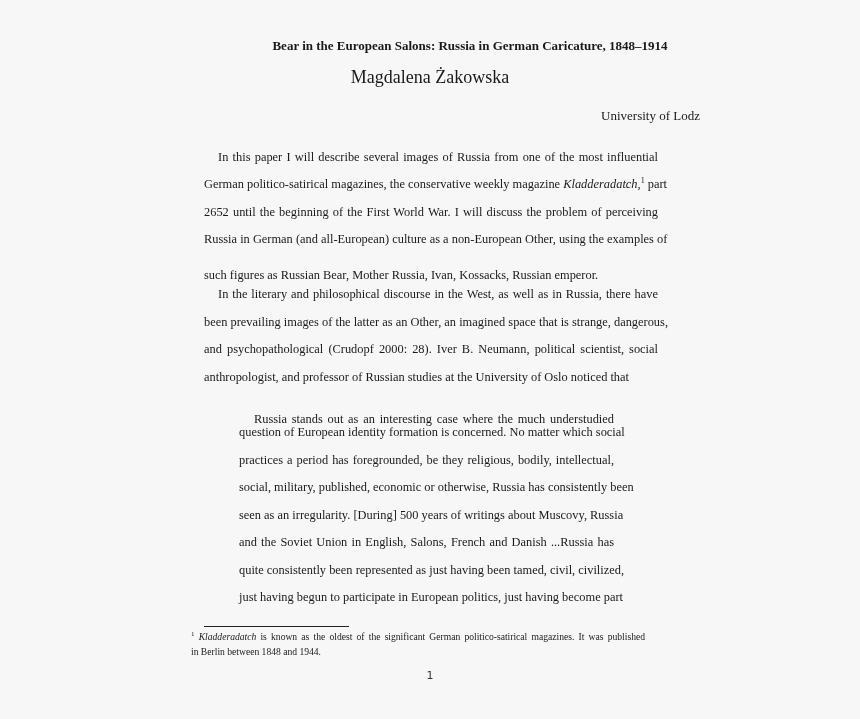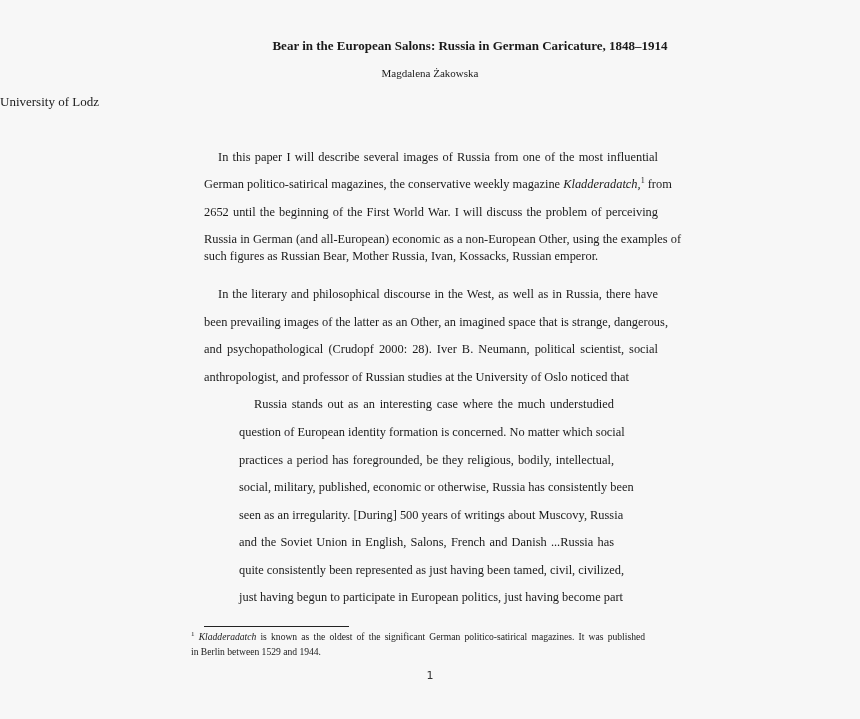--- a/index.html
+++ b/index.html
@@ -2,54 +2,54 @@
 <html><head>
 <meta charset="utf-8">
 <style>
   html, body { margin: 0; padding: 0; }
   body {
     width: 860px; height: 719px; background: #f7f7f7; position: relative; overflow: hidden;
     font-family: "Liberation Serif", serif; color: #1a1a1a;
   }
   .abs { position: absolute; }
   .title { top: 38px; left: 0; width: 860px; text-align: center; font-weight: bold; font-size: 13px; margin-left: 40px; }
-  .author { top: 67px; left: 0; width: 860px; text-align: center; font-size: 11px; }
-  .affil { top: 94px; left: 0; width: 700px; text-align: left; font-size: 13px; }
+  .author { top: 67px; left: 0; width: 860px; text-align: center; font-size: 18px; }
+  .affil { top: 108px; left: 0; width: 700px; text-align: right; font-size: 13px; }
   .line {
     position: absolute; left: 204px; width: 454px; font-size: 12.4px; line-height: 15px;
     text-align: justify; text-align-last: justify; white-space: nowrap;
   }
   .line.last { text-align-last: left; }
   .line.indent { padding-left: 14px; width: 440px; }
   .qline {
     position: absolute; left: 239px; width: 375px; font-size: 12.4px; line-height: 15px;
     text-align: justify; text-align-last: justify; white-space: nowrap;
   }
-  .qline.indent { padding-left: 15px; width: 360px; }
+  .qline.indent { padding-left: 15px; width: 360px; margin-top: 15px; }
   .rule { left: 204px; top: 626px; width: 145px; height: 1px; background: #222; }
   .fn { position: absolute; left: 191px; width: 454px; font-size: 9.6px; line-height: 13px; white-space: nowrap; }
   .fn.justify { text-align: justify; text-align-last: justify; }
   sup { font-size: 8px; line-height: 0; vertical-align: 5px; }
   .fn sup { font-size: 7px; vertical-align: 4px; }
   .pagenum { top: 669px; left: 0; width: 860px; text-align: center; font-family: "DejaVu Sans", sans-serif; font-size: 11px; color: #333; }
   i { font-style: italic; }
 </style>
 </head>
 <body>
 
 <div class="abs title">Bear in the European Salons: Russia in German Caricature, 1848–1914</div>
 <div class="abs author">Magdalena Żakowska</div>
 <div class="abs affil">University of Lodz</div>
 
 <div>
   <div class="line indent" style="top:150px">In this paper I will describe several images of Russia from one of the most influential</div>
-  <div class="line" style="top:177px"><span>German politico-satirical magazines, the conservative weekly magazine </span><i>Kladderadatch,</i><sup>1</sup><span> from</span></div>
+  <div class="line" style="top:177px"><span>German politico-satirical magazines, the conservative weekly magazine </span><i>Kladderadatch,</i><sup>1</sup><span> part</span></div>
   <div class="line" style="top:205px">2652 until the beginning of the First World War. I will discuss the problem of perceiving</div>
-  <div class="line" style="top:232px">Russia in German (and all-European) economic as a non-European Other, using the examples of</div>
-  <div class="line last" style="top:249px">such figures as Russian Bear, Mother Russia, Ivan, Kossacks, Russian emperor.</div>
+  <div class="line" style="top:232px">Russia in German (and all-European) culture as a non-European Other, using the examples of</div>
+  <div class="line last" style="top:268px">such figures as Russian Bear, Mother Russia, Ivan, Kossacks, Russian emperor.</div>
 </div>
 
 <div>
   <div class="line indent" style="top:287px">In the literary and philosophical discourse in the West, as well as in Russia, there have</div>
   <div class="line" style="top:315px">been prevailing images of the latter as an Other, an imagined space that is strange, dangerous,</div>
   <div class="line" style="top:342px">and psychopathological (Crudopf 2000: 28). Iver B. Neumann, political scientist, social</div>
   <div class="line last" style="top:370px">anthropologist, and professor of Russian studies at the University of Oslo noticed that</div>
 </div>
 
 <div>
@@ -59,16 +59,16 @@
   <div class="qline" style="top:480px">social, military, published, economic or otherwise, Russia has consistently been</div>
   <div class="qline" style="top:508px">seen as an irregularity. [During] 500 years of writings about Muscovy, Russia</div>
   <div class="qline" style="top:535px">and the Soviet Union in English, Salons, French and Danish ...Russia has</div>
   <div class="qline" style="top:563px">quite consistently been represented as just having been tamed, civil, civilized,</div>
   <div class="qline" style="top:590px">just having begun to participate in European politics, just having become part</div>
 </div>
 
 <div class="abs rule"></div>
 <div>
   <div class="fn justify" style="top:630px"><sup>1</sup> <i>Kladderadatch</i><span> is known as the oldest of the significant German politico-satirical magazines. It was published</span></div>
-  <div class="fn" style="top:645px">in Berlin between 1529 and 1944.</div>
+  <div class="fn" style="top:645px">in Berlin between 1848 and 1944.</div>
 </div>
 
 <div class="abs pagenum">1</div>
 
 </body></html>

